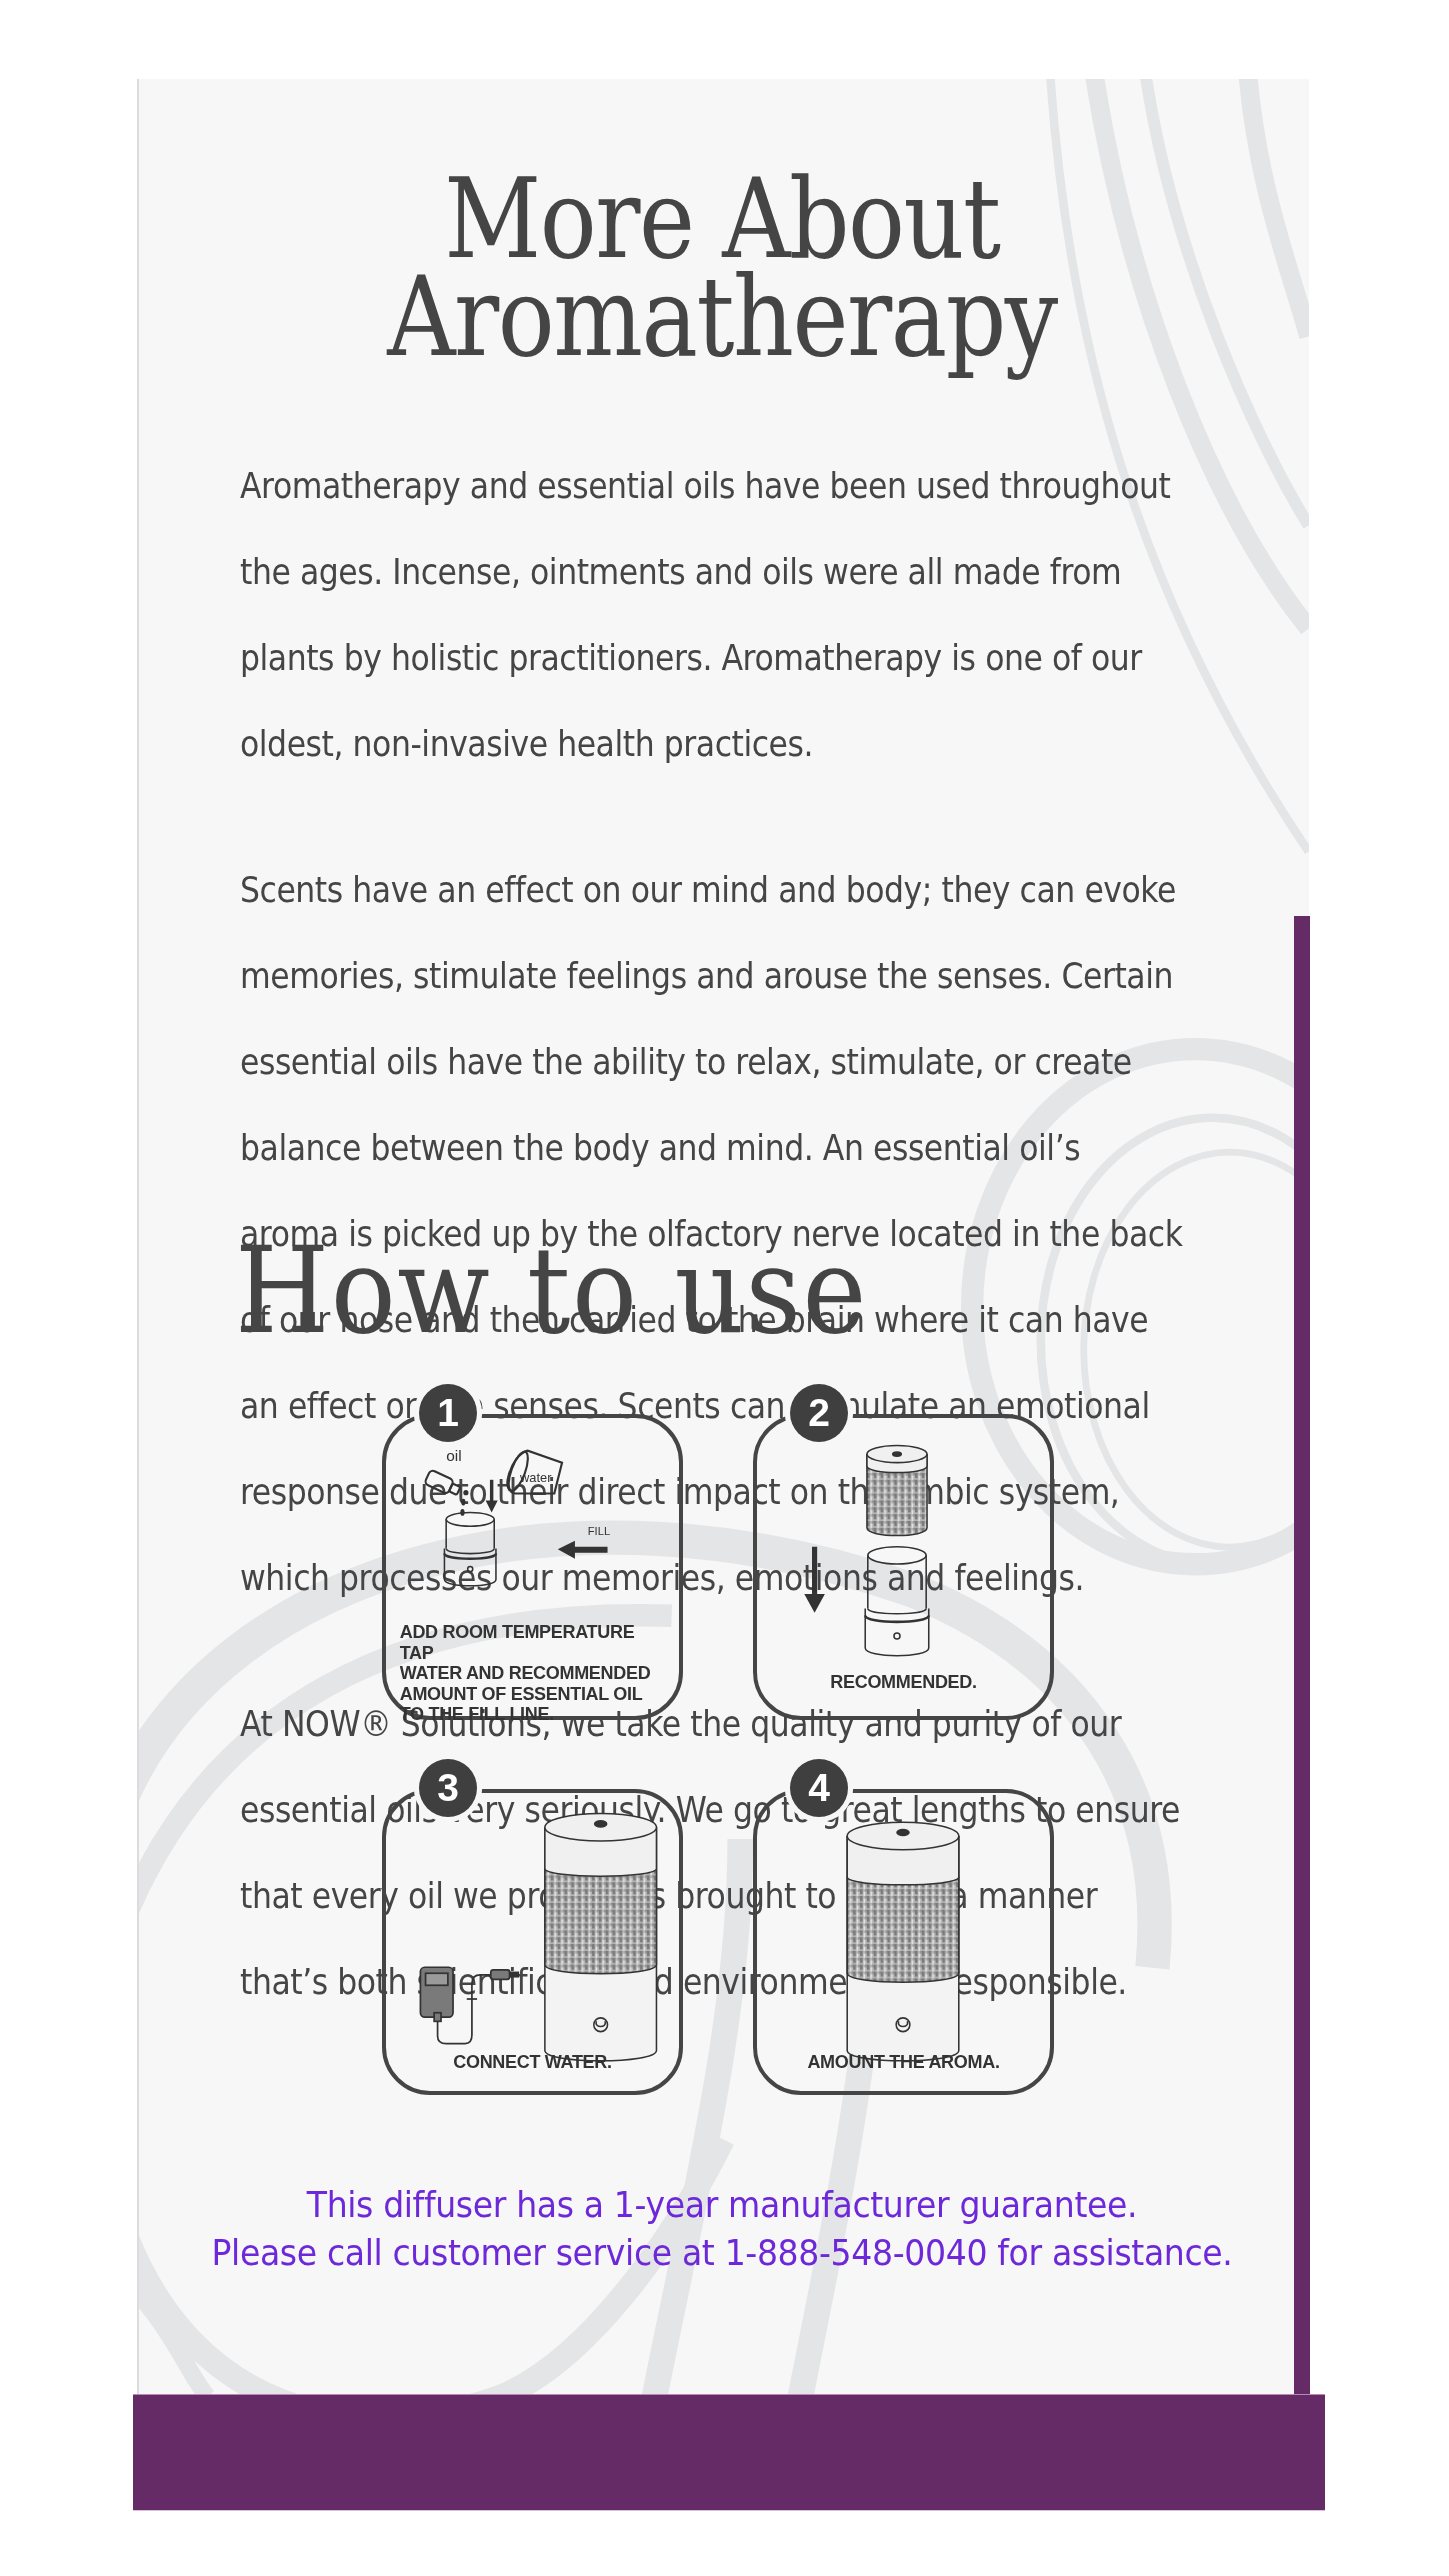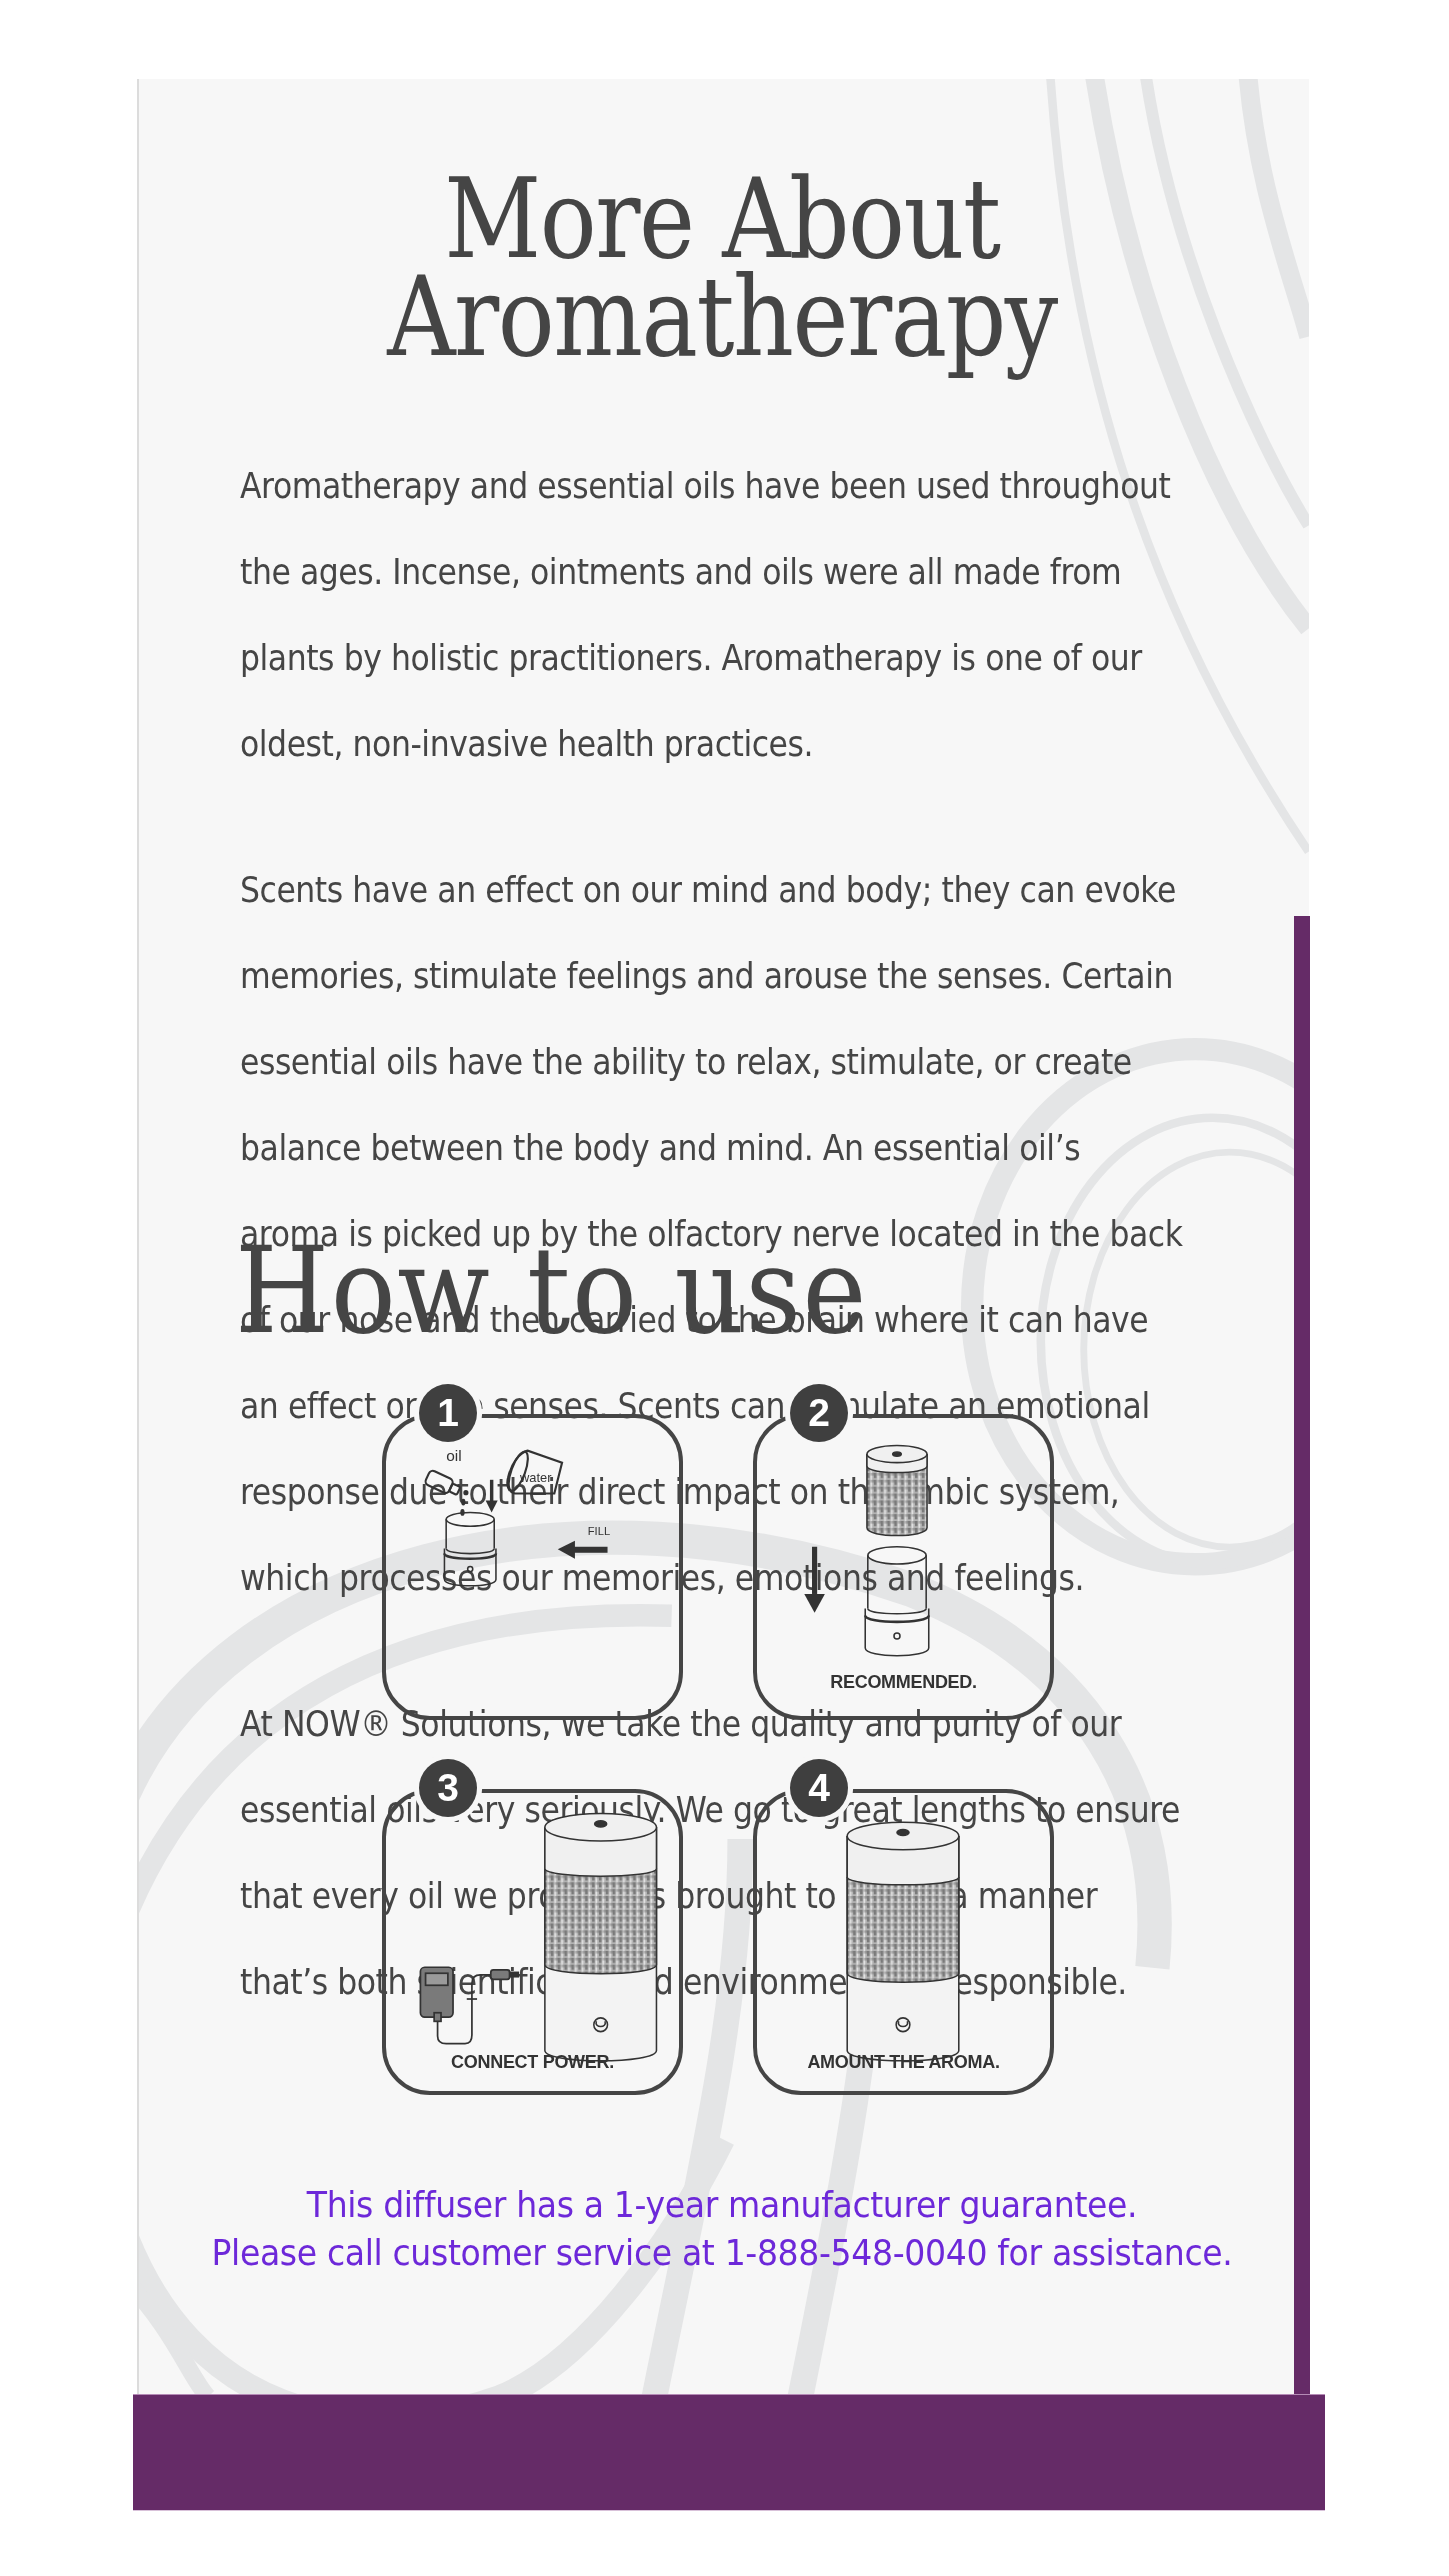--- a/index.html
+++ b/index.html
@@ -172,20 +172,26 @@
       <circle cx="98" cy="176" r="3"></circle>
     </g>
 
     <g>
       <rect x="218" y="150" width="40" height="7" fill="#333"></rect>
       <polygon points="200,153 220,143 220,164" fill="#333"></polygon>
       <text x="235" y="136" font-family="Liberation Sans, sans-serif" font-size="13" fill="#333">FILL</text>
     </g>
   </svg>
   <div class="badge">1</div>
+  <div class="panel-caption" style="top:204px;">
+    <div>ADD ROOM TEMPERATURE TAP</div>
+    <div>WATER AND RECOMMENDED</div>
+    <div>AMOUNT OF ESSENTIAL OIL</div>
+    <div>TO THE FILL LINE.</div>
+  </div>
 </div>
 
 <div class="panel" style="left:753px; top:1414px;">
   <svg class="illus" viewBox="0 0 340 346">
     <defs>
       <pattern id="texture" width="8" height="8" patternUnits="userSpaceOnUse">
         <rect width="8" height="8" fill="#b4b4b4"></rect>
         <rect x="0" y="0" width="3" height="6" fill="#7a7a7a"></rect>
         <rect x="4" y="3" width="2" height="5" fill="#e2e2e2"></rect>
         <rect x="6" y="0" width="2" height="3" fill="#909090"></rect>
@@ -237,21 +243,21 @@
       <path d="M185 88 L185 200 C185 214, 315 214, 315 200 L315 88" fill="url(#texture)"></path>
       <path d="M185 40 L185 88 C185 100, 315 100, 315 88 L315 40" fill="#f0f0f0"></path>
       <ellipse cx="250" cy="40" rx="65" ry="16" fill="#f0f0f0"></ellipse>
       <ellipse cx="250" cy="36" rx="7" ry="3.5" fill="#333"></ellipse>
       <circle cx="250" cy="270" r="8" fill="none"></circle>
       <path d="M245 266 C242 274, 258 274, 255 266" fill="none"></path>
     </g>
   </svg>
   <div class="badge">3</div>
   <div class="panel-caption center" style="top:259px;">
-    <div>CONNECT POWER.</div>
+    <div>CONNECT WATER.</div>
   </div>
 </div>
 
 <div class="panel" style="left:753px; top:1789px;">
   <svg class="illus" viewBox="0 0 340 346">
     <g stroke="#333" stroke-width="1.8">
       <path d="M105 50 L105 300 C105 316, 235 316, 235 300 L235 50" fill="#f3f3f3"></path>
       <path d="M105 98 L105 210 C105 224, 235 224, 235 210 L235 98" fill="url(#texture)"></path>
       <path d="M105 50 L105 98 C105 110, 235 110, 235 98 L235 50" fill="#f0f0f0"></path>
       <ellipse cx="170" cy="50" rx="65" ry="16" fill="#f0f0f0"></ellipse>

